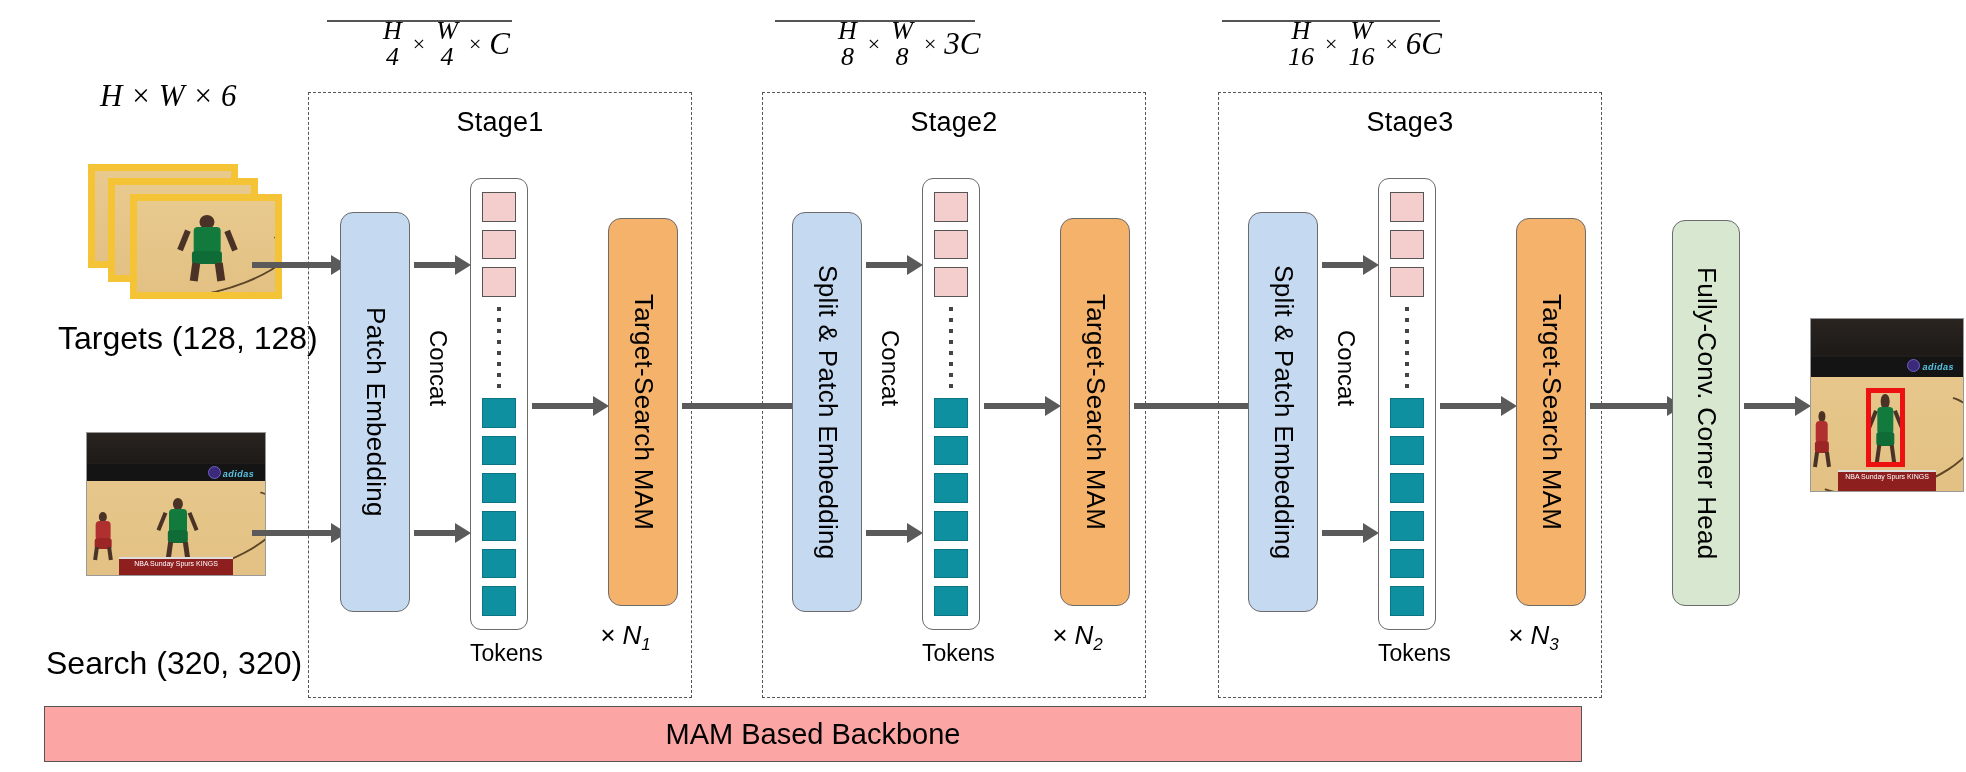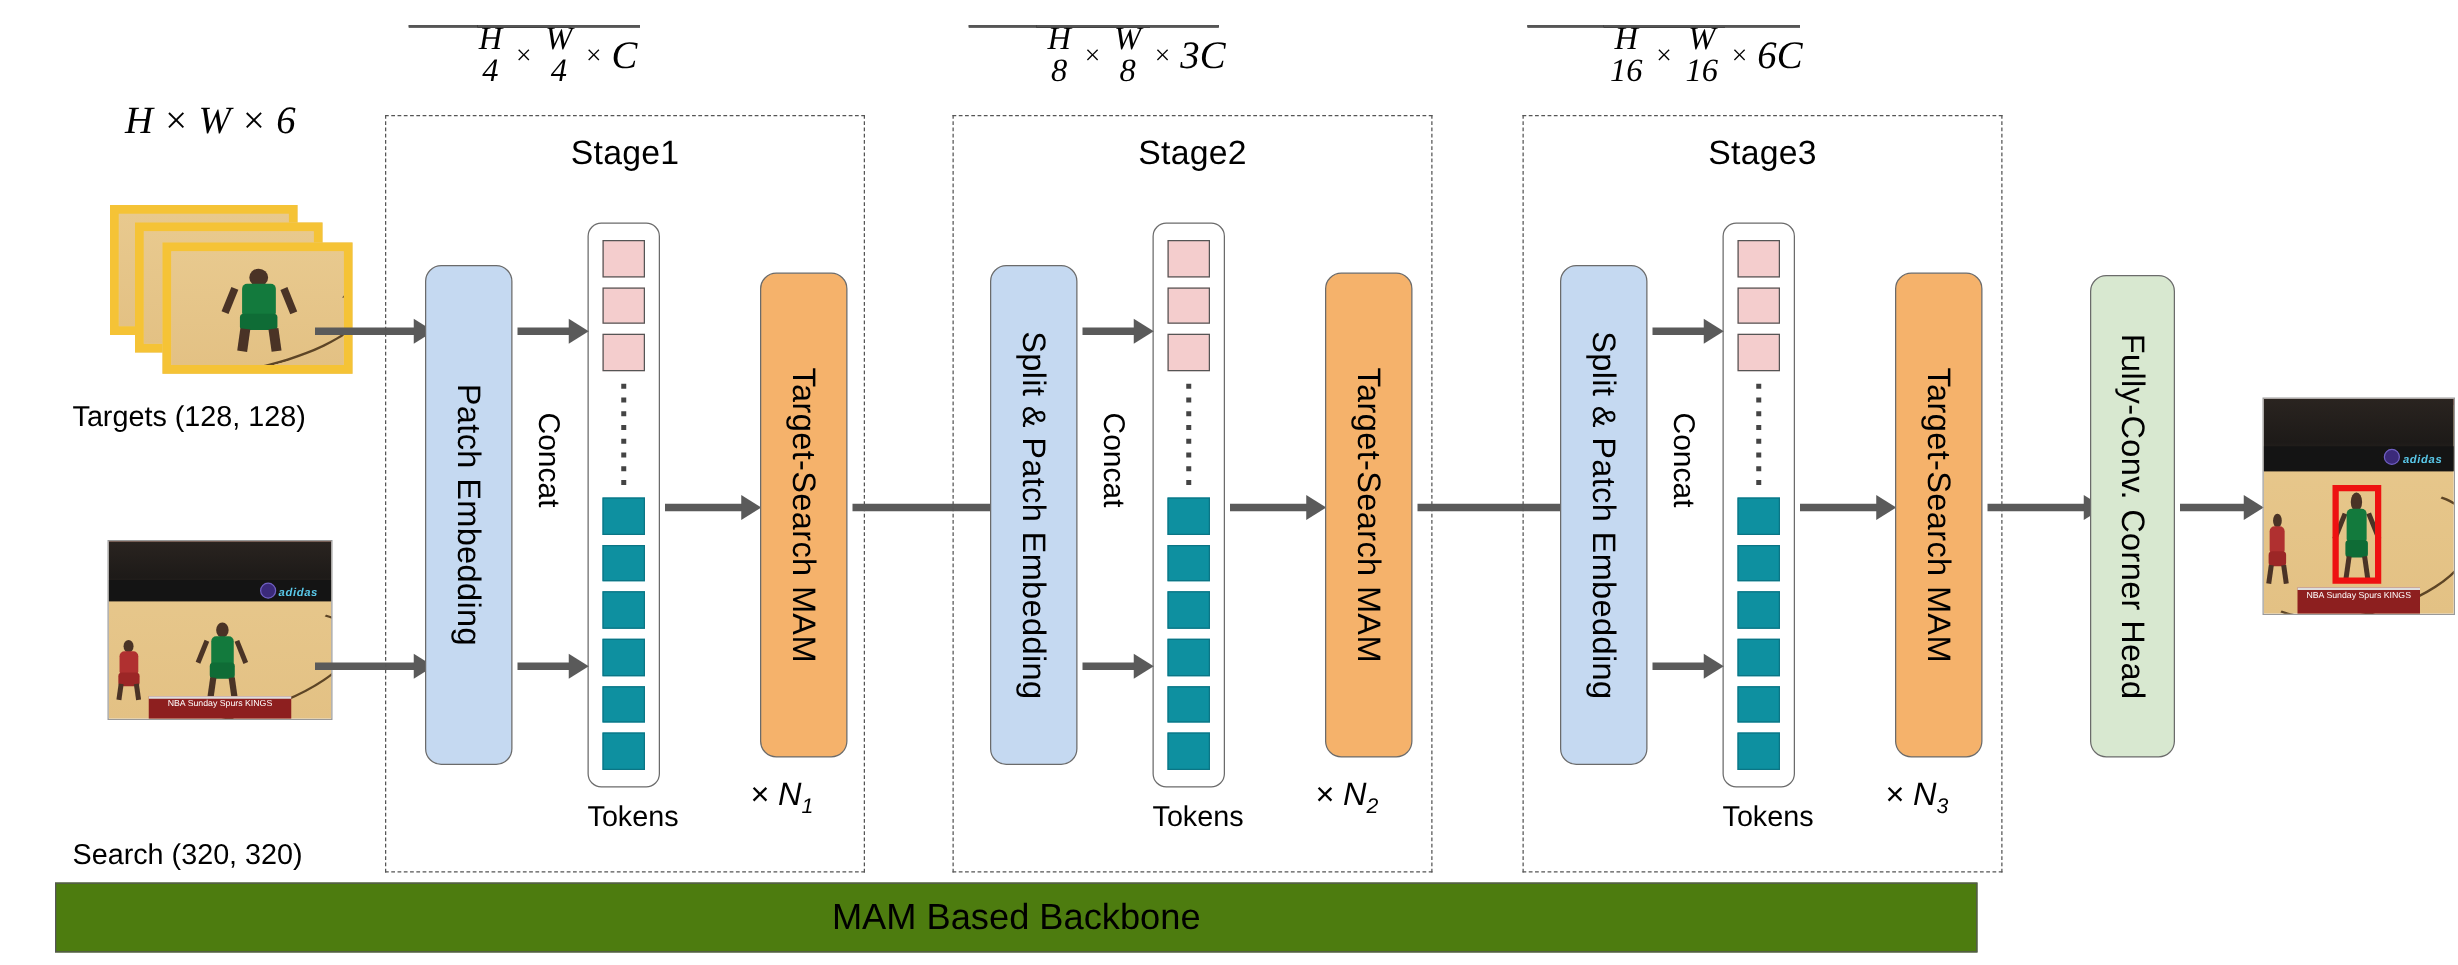--- a/index.html
+++ b/index.html
@@ -106,21 +106,21 @@
     border-bottom:10px solid transparent;
   }
 
   
   .bar{
     position:absolute;box-sizing:border-box;
     border:1.4px solid #555;
     display:flex;align-items:center;justify-content:center;
     font-size:29px;
   }
-  .bar.green{background:#4d7c0f;}
+  .bar.green{background:#fca5a5;}
   .bar.red{background:#e9a3a3;}
 
   
   .pic{position:absolute;overflow:hidden;}
   .court{
     position:absolute;left:0;top:0;width:100%;height:100%;
     background:
       linear-gradient(#e8c98e 0%,#e3c184 100%);
   }
   .crowd{
@@ -180,21 +180,21 @@
   }
   .scoreband{
     position:absolute;left:18%;bottom:0;width:64%;height:11%;
     background:#8d1f1f;border-top:2px solid #ddd;
   }
   .scoreband span{
     display:block;text-align:center;color:#fff;font-size:7px;line-height:1.5;
   }
   .topstrip{position:absolute;left:0;top:0;width:100%;height:3%;background:#d08a8a;}
 
-  .caption{position:absolute;font-size:23px;white-space:nowrap;}
+  .caption{position:absolute;font-size:32px;white-space:nowrap;}
 </style>
 </head>
 <body>
 
 <div class="canvas">
 
   <div class="abs formula" style="left:380px;top:18px;">
     <span class="frac">
       <span class="num">H</span>
       <span class="bar"></span>
@@ -293,21 +293,21 @@
       <div class="head"></div>
       <div class="torso"></div>
       <div class="shorts"></div>
       <div class="legL"></div>
       <div class="legR"></div>
     </div>
     <div class="scoreband">
       <span>NBA  Sunday  Spurs  KINGS</span>
     </div>
   </div>
-  <div class="caption" style="left:58px;top:645px;margin-top:25px;">Search (320, 320)</div>
+  <div class="caption" style="left:46px;top:645px;">Search (320, 320)</div>
 
   <div class="arrow" style="left:252px;top:262px;width:80px;"></div>
   <div class="arrow" style="left:252px;top:530px;width:80px;"></div>
 
   <div class="abs stage-box" style="left:308px;top:92px;width:384px;height:606px;">
     <div class="stage-title">Stage1</div>
   </div>
 
   <div class="abs module blue" style="left:340px;top:212px;width:70px;height:400px;">
     <span class="vtext">Patch Embedding</span>

